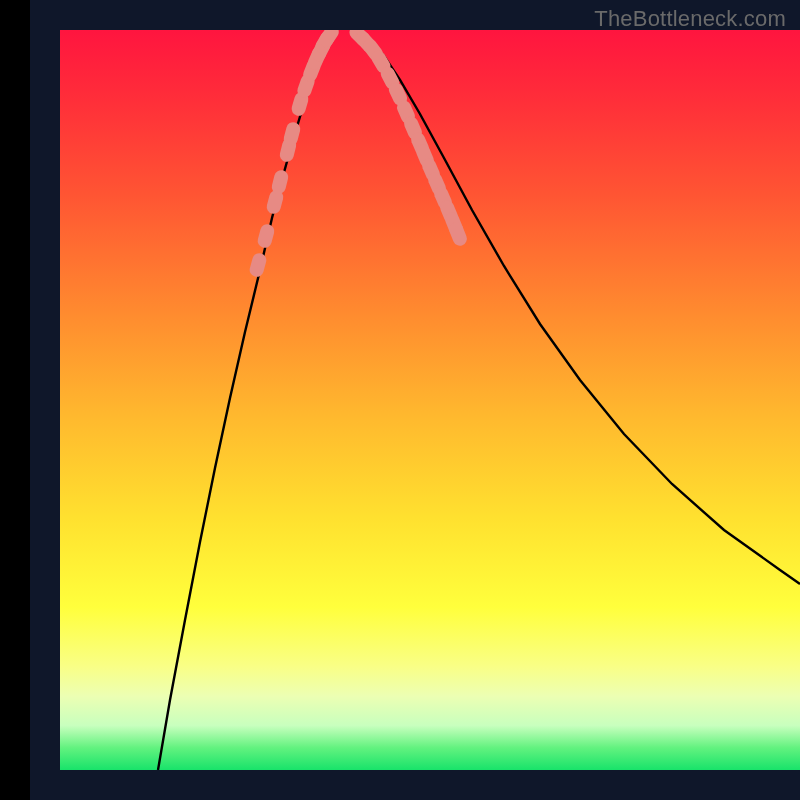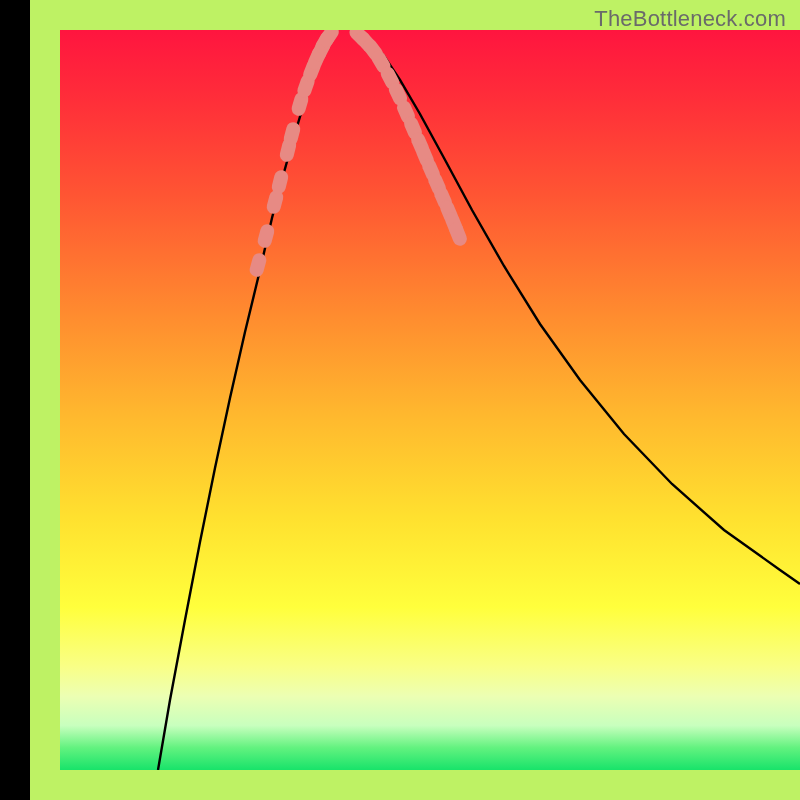--- a/index.html
+++ b/index.html
@@ -7,21 +7,21 @@
     padding: 0;
     width: 800px;
     height: 800px;
     overflow: hidden;
     background: #000;
     font-family: Arial, Helvetica, sans-serif;
   }
   .frame {
     position: absolute;
     inset: 0;
-    background: #bef264;
+    background: #0f172a;
     margin-left: 30px;
   }
   .plot {
     position: absolute;
     left: 30px;
     top: 30px;
     width: 740px;
     height: 740px;
     overflow: hidden;
   }

